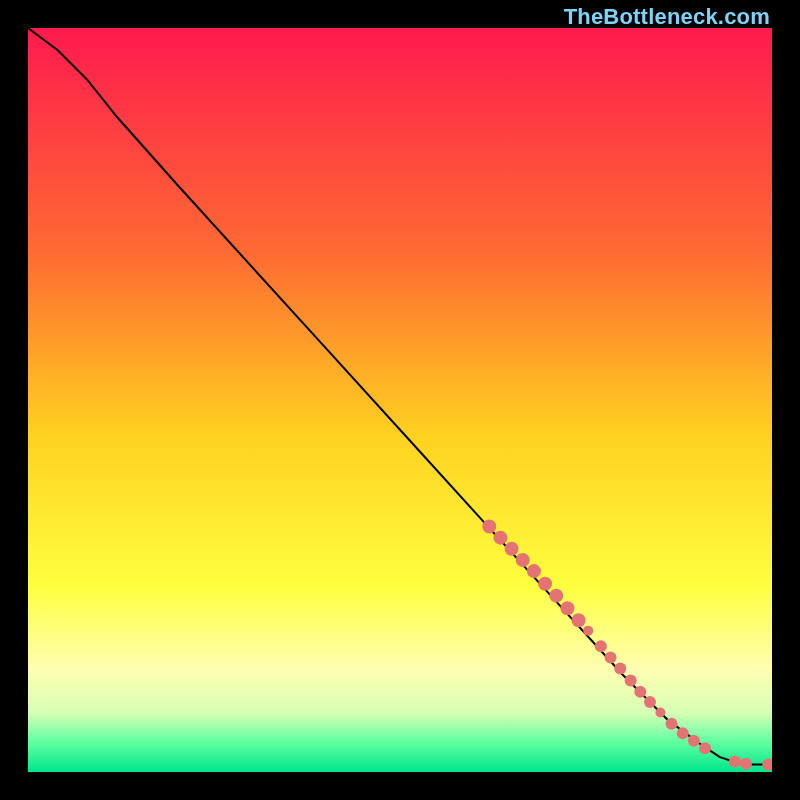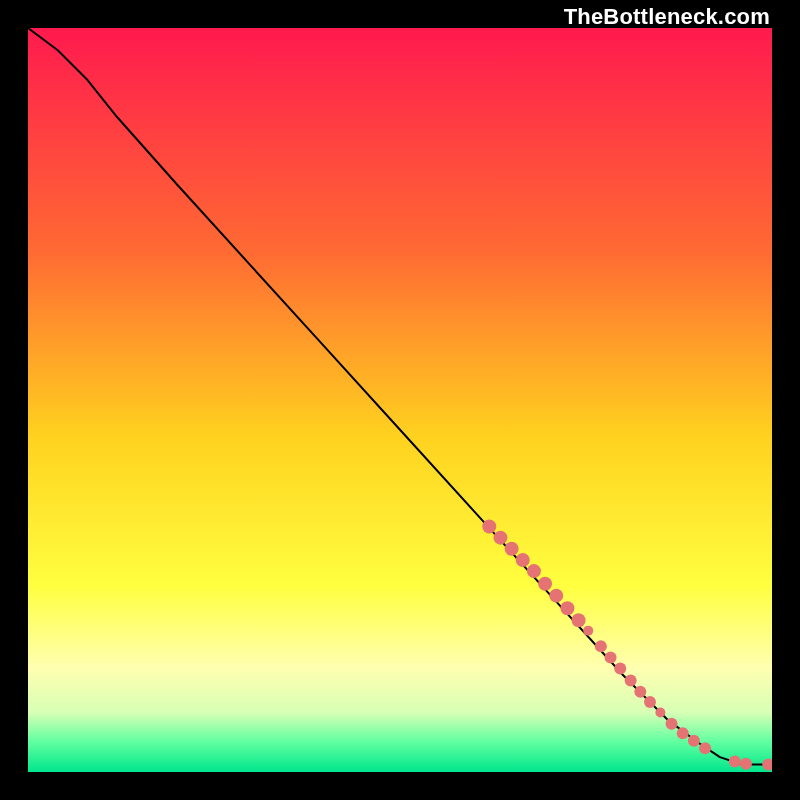--- a/index.html
+++ b/index.html
@@ -23,21 +23,21 @@
     top: 28px;
     width: 744px;
     height: 744px;
   }
   .watermark {
     position: absolute;
     top: 4px;
     right: 30px;
     font-size: 22px;
     font-weight: 600;
-    color: #ffffff;
+    color: #7dd3fc;
     letter-spacing: 0.2px;
     z-index: 10;
   }
   svg { display: block; }
 </style>
 </head>
 <body>
 
 <div class="frame">
   <div class="watermark">TheBottleneck.com</div>

